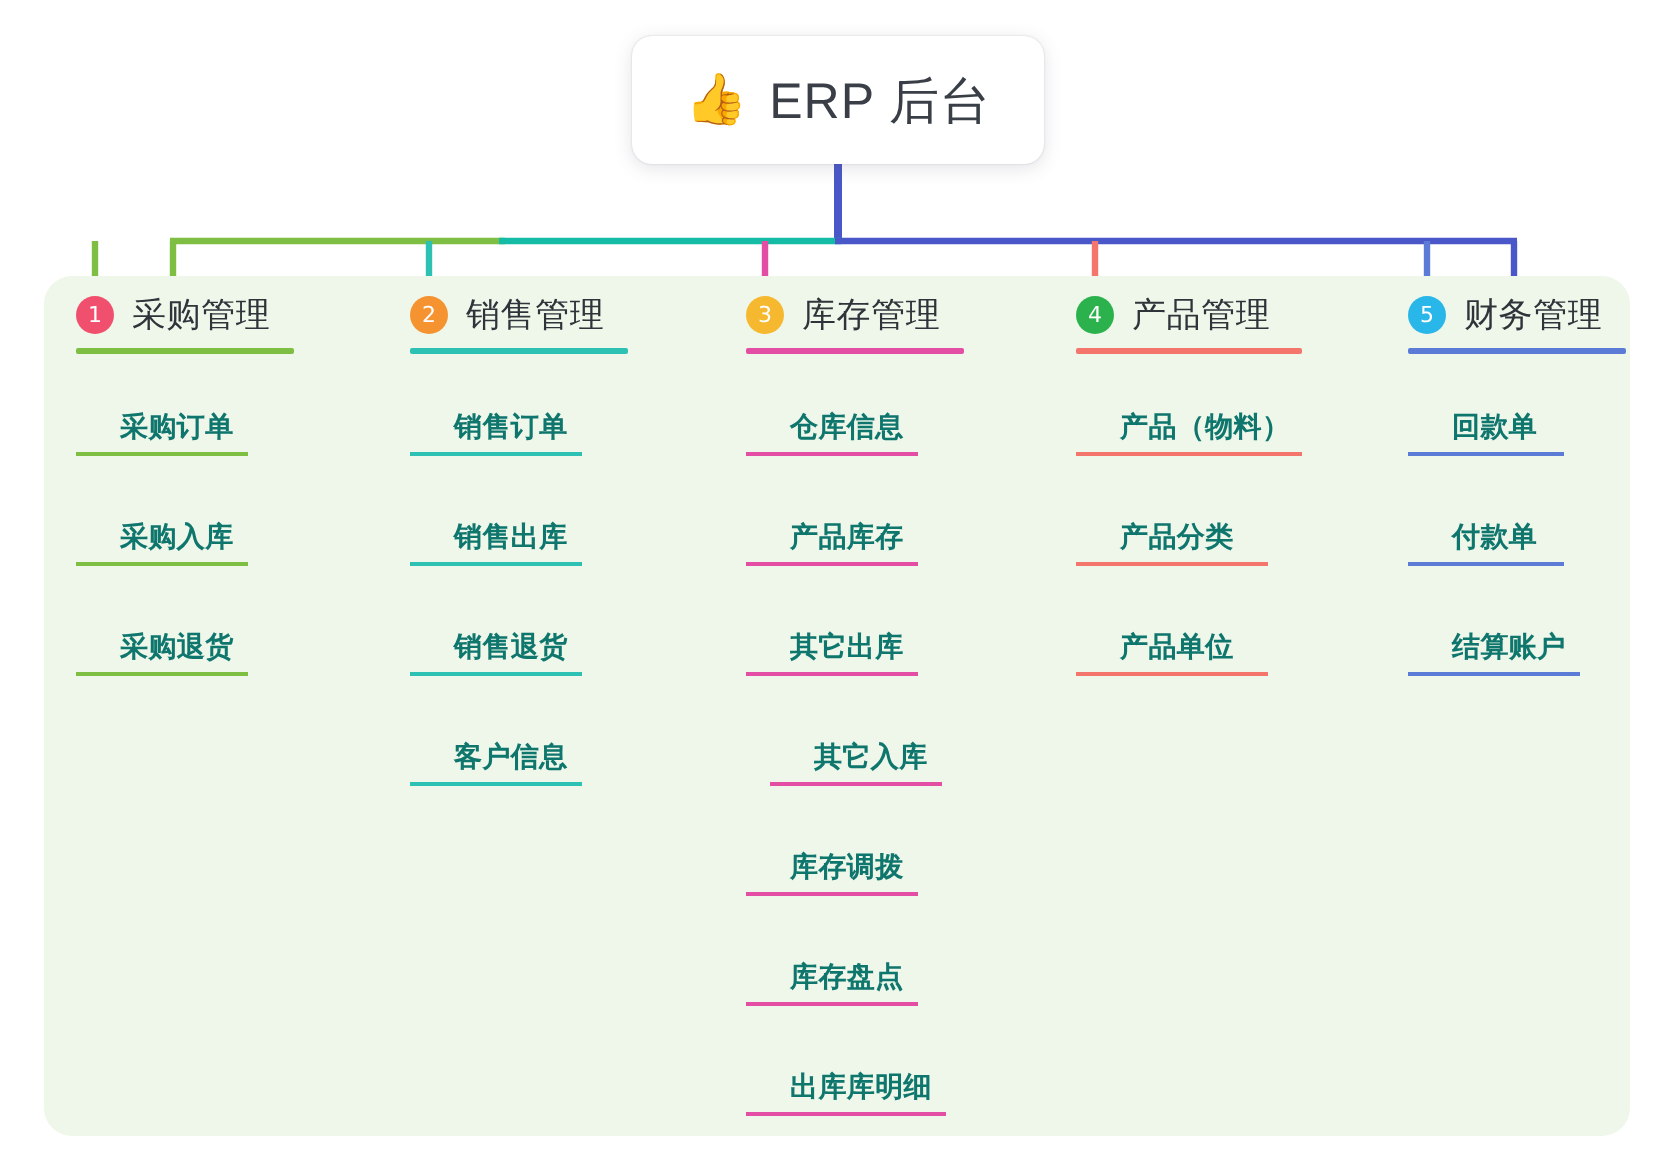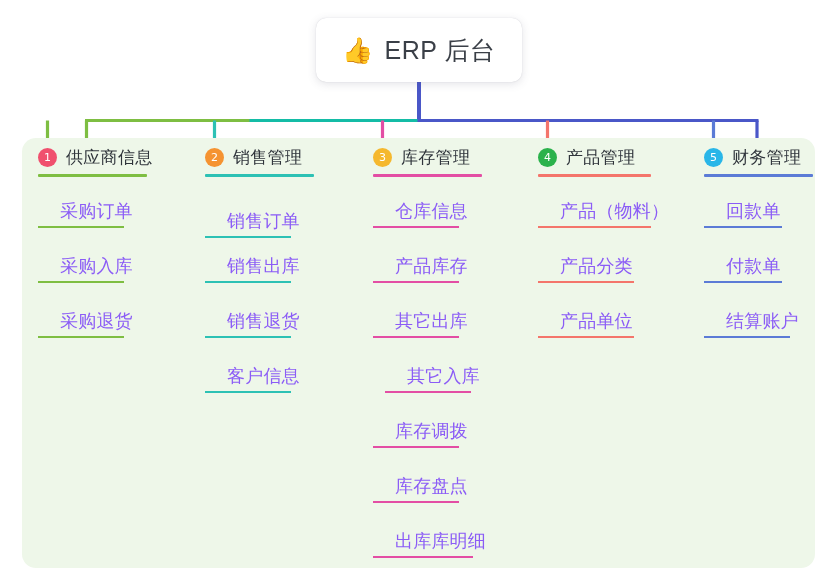--- a/index.html
+++ b/index.html
@@ -119,23 +119,24 @@
 
   
   .leaf {
     position: absolute;
     white-space: nowrap;
   }
   .leaf-label {
     position: absolute;
     left: 22px;
     bottom: 5px;
-    font-size: 18px;
-    color: #8b5cf6;
+    font-size: 14px;
+    color: #0f766e;
     letter-spacing: 0.2px;
+    font-weight: bold;
   }
   .leaf-rule {
     position: absolute;
     left: 0;
     bottom: 0;
     height: 1.6px;
   }
 </style>
 </head>
 <body>
@@ -167,21 +168,21 @@
     <div class="root-inner">
       <span class="root-emoji">👍</span>
       <span class="root-title">ERP 后台</span>
     </div>
   </div>
 
   <div id="columns">
       <div class="column" style="left: 38px; width: 120px; height: 310px;">
         <div class="col-head">
           <span class="badge" style="background: rgb(240, 80, 110);">1</span>
-          <span class="col-title">供应商信息</span>
+          <span class="col-title">采购管理</span>
         </div>
         <div class="col-rule" style="width: 109px; background: rgb(126, 190, 66);"></div>
         <div class="leaf" style="top: 50px; left: 0px; width: 106px; height: 40px;">
           <span class="leaf-label">采购订单</span>
           <div class="leaf-rule" style="width: 86px; background: rgb(126, 190, 66);"></div>
         </div>
         <div class="leaf" style="top: 105px; left: 0px; width: 106px; height: 40px;">
           <span class="leaf-label">采购入库</span>
           <div class="leaf-rule" style="width: 86px; background: rgb(126, 190, 66);"></div>
         </div>
@@ -189,21 +190,21 @@
           <span class="leaf-label">采购退货</span>
           <div class="leaf-rule" style="width: 86px; background: rgb(126, 190, 66);"></div>
         </div>
       </div>
       <div class="column" style="left: 205px; width: 120px; height: 310px;">
         <div class="col-head">
           <span class="badge" style="background: rgb(245, 147, 49);">2</span>
           <span class="col-title">销售管理</span>
         </div>
         <div class="col-rule" style="width: 109px; background: rgb(45, 193, 180);"></div>
-        <div class="leaf" style="top: 60px; left: 0px; width: 106px; height: 40px;">
+        <div class="leaf" style="top: 50px; left: 0px; width: 106px; height: 40px;">
           <span class="leaf-label">销售订单</span>
           <div class="leaf-rule" style="width: 86px; background: rgb(45, 193, 180);"></div>
         </div>
         <div class="leaf" style="top: 105px; left: 0px; width: 106px; height: 40px;">
           <span class="leaf-label">销售出库</span>
           <div class="leaf-rule" style="width: 86px; background: rgb(45, 193, 180);"></div>
         </div>
         <div class="leaf" style="top: 160px; left: 0px; width: 106px; height: 40px;">
           <span class="leaf-label">销售退货</span>
           <div class="leaf-rule" style="width: 86px; background: rgb(45, 193, 180);"></div>

